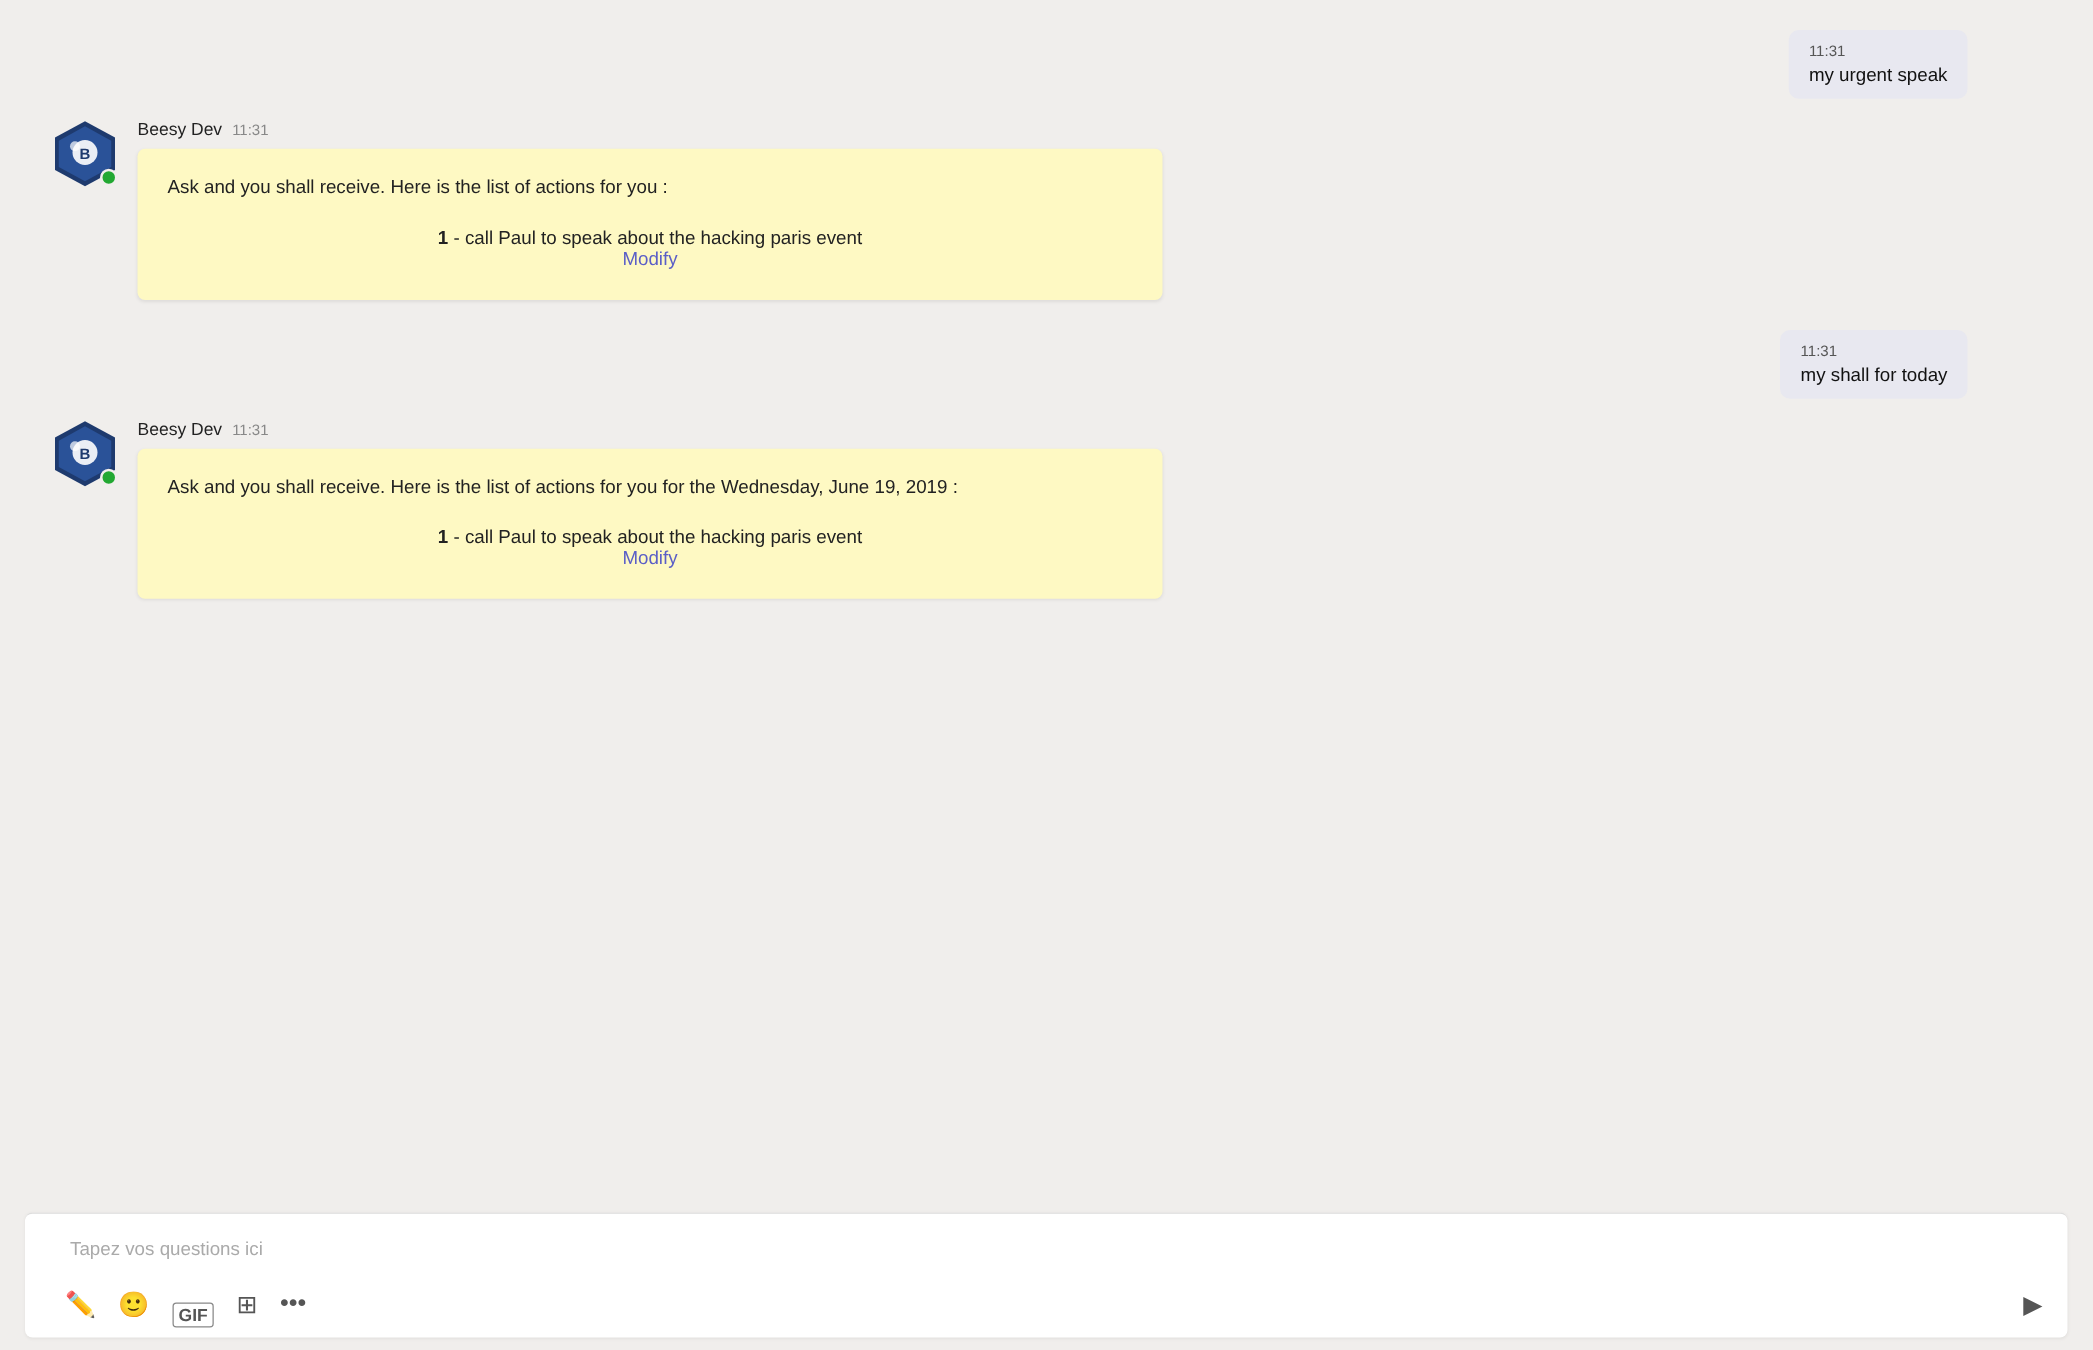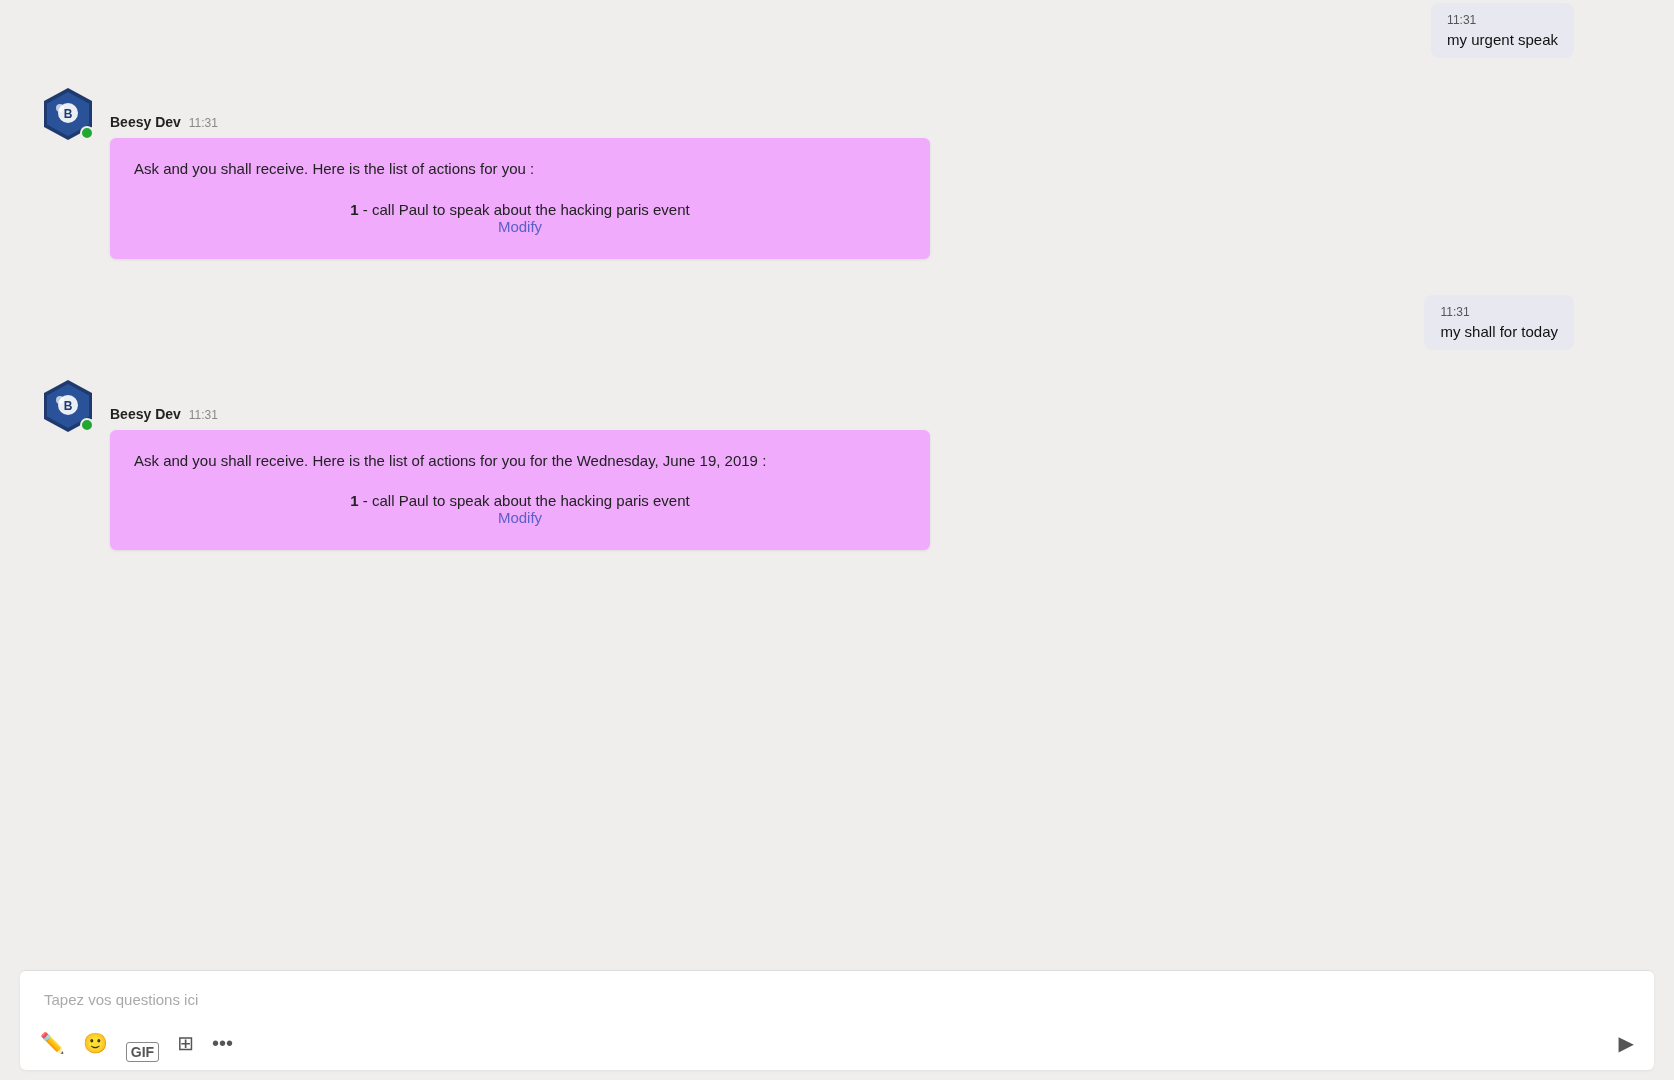--- a/index.html
+++ b/index.html
@@ -14,24 +14,24 @@
       background-color: #f0eeec;
       font-family: 'Segoe UI', Arial, sans-serif;
       display: flex;
       flex-direction: column;
       overflow: hidden;
     }
 
     .chat-container {
       flex: 1;
       overflow-y: auto;
-      padding: 3px 40px;
+      padding: 24px 40px;
       display: flex;
       flex-direction: column;
-      gap: 12px;
+      gap: 0;
     }
 
     
     .message-outgoing {
       display: flex;
       justify-content: flex-end;
       margin-bottom: 16px;
       padding-right: 60px;
     }
 
@@ -88,32 +88,31 @@
 
     .message-meta {
       display: flex;
       align-items: baseline;
       gap: 8px;
       margin-bottom: 8px;
     }
 
     .sender-name {
       font-size: 14px;
-      font-weight: 700;
+      font-weight: 400;
       color: #222;
-      margin-top: 28px;
     }
 
     .message-time {
       font-size: 12px;
       color: #888;
     }
 
     .message-card {
-      background-color: #f0abfc;
+      background-color: #fef9c3;
       border-radius: 6px;
       padding: 20px 24px;
       box-shadow: 0 1px 3px rgba(0,0,0,0.08);
     }
 
     .card-intro {
       font-size: 15px;
       color: #222;
       margin-bottom: 16px;
       line-height: 1.5;
@@ -143,21 +142,21 @@
       border: none;
       cursor: pointer;
       font-weight: 400;
       padding: 0;
     }
 
     
     .input-area {
       background-color: #ffffff;
       border-top: 1px solid #ddd;
-      padding: 12px 20px 8px 20px;
+      padding: 12px 20px 8px 32px;
       margin: 0 20px 10px 20px;
       border-radius: 6px;
       box-shadow: 0 1px 3px rgba(0,0,0,0.06);
     }
 
     .input-text {
       font-size: 15px;
       color: #aaa;
       padding: 8px 4px;
       margin-bottom: 8px;

